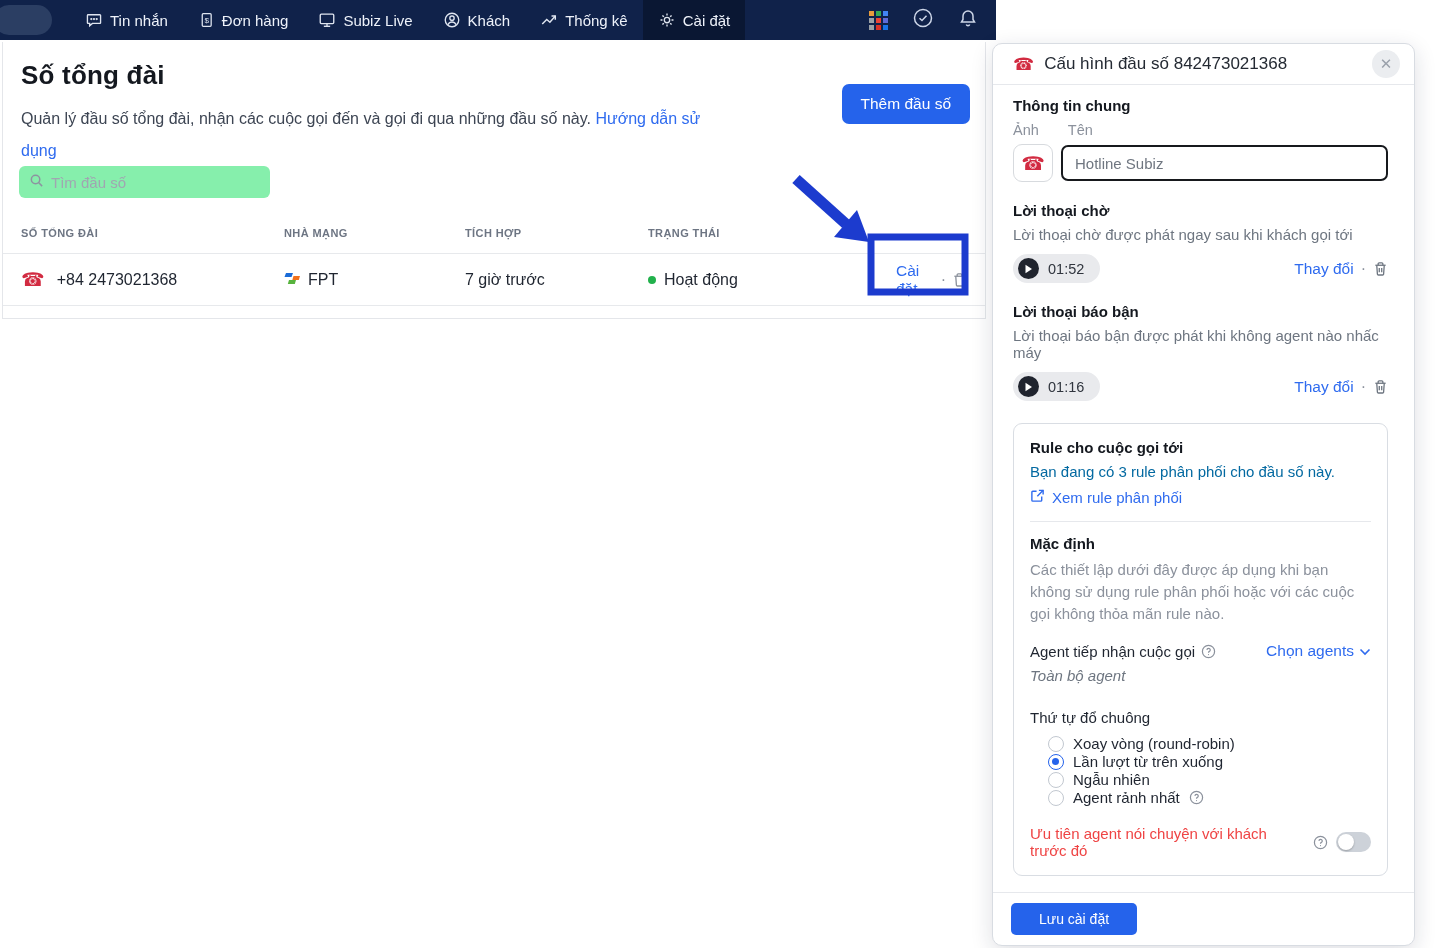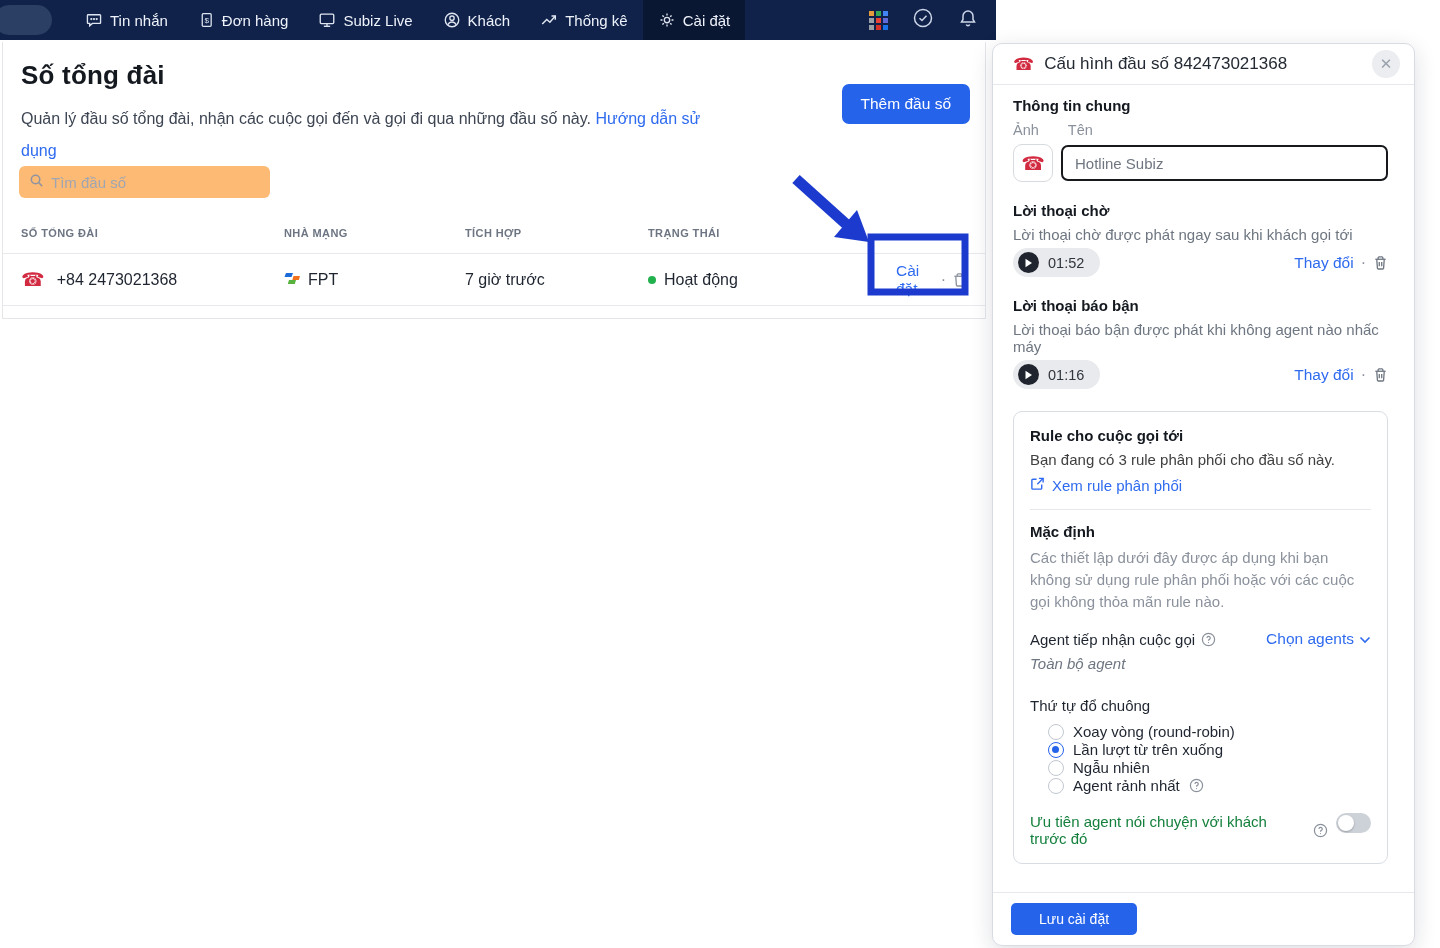--- a/index.html
+++ b/index.html
@@ -17,21 +17,21 @@
   .grid-icon { display:grid; grid-template-columns:repeat(3,5px); grid-template-rows:repeat(3,5px); gap:2px; }
   .grid-icon i { display:block; }
 
   
   .main-card { position:absolute; left:2px; top:42px; width:984px; height:277px; background:#fff; border:1px solid #e4e6ea; border-top:none; }
   .main-head { position:relative; padding:18px 18px 0 18px; }
   .page-title { font-size:26px; font-weight:700; color:#14181f; letter-spacing:.2px; }
   .page-desc { margin-top:12px; max-width:690px; font-size:16px; line-height:32px; color:#3d4553; }
   .page-desc a { color:#2f6bef; text-decoration:none; cursor:pointer; }
   .add-btn { position:absolute; right:15px; top:42px; background:#2563eb; color:#fff; border:none; border-radius:7px; font-size:15.5px; font-weight:500; padding:11px 19px; cursor:pointer; font-family:inherit; }
-  .search-wrap { position:absolute; left:16px; top:124px; width:251px; height:32px; background:#fdba74; border-radius:6px; display:flex; align-items:center; padding:12px 10px; gap:7px; }
+  .search-wrap { position:absolute; left:16px; top:124px; width:251px; height:32px; background:#86efac; border-radius:6px; display:flex; align-items:center; padding:12px 10px; gap:7px; }
   .search-wrap input { border:none; outline:none; background:transparent; font-size:15px; color:#3d4553; width:100%; font-family:inherit; }
   .search-wrap input::placeholder { color:#a0a6b1; }
 
   .table { position:absolute; left:0; top:170px; width:100%; }
   .t-head, .t-row { display:grid; grid-template-columns:263px 181px 183px 248px 1fr; align-items:center; padding:0 18px; }
   .t-head { height:42px; }
   .t-head span { font-size:11px; font-weight:700; color:#6d7583; letter-spacing:.4px; }
   .t-head { border-bottom:1px solid #e7e9ec; }
   .t-row { height:52px; border-bottom:1px solid #e7e9ec; font-size:16px; color:#1f2530; }
   .cell-number { display:flex; align-items:center; gap:12px; font-weight:500; }
@@ -53,44 +53,44 @@
   .close-btn { width:28px; height:28px; border-radius:50%; background:#ebedf0; border:none; color:#9aa1ab; font-size:15px; display:flex; align-items:center; justify-content:center; cursor:pointer; }
   .panel-body { flex:1; padding:12px 26px 0 20px; overflow:hidden; }
   .sec-title { font-size:15px; font-weight:700; color:#14181f; }
   .sub-labels { display:flex; gap:29px; margin-top:8px; font-size:14.5px; color:#8b919c; }
   .general-row { display:flex; gap:8px; margin-top:6px; align-items:center; }
   .avatar-box { width:40px; height:38px; border:1px solid #d7dade; border-radius:9px; display:flex; align-items:center; justify-content:center; flex:0 0 auto; }
   .name-input { flex:1; height:36px; border:2px solid #17191d; border-radius:7px; padding:0 12px; font-size:15px; color:#6f7680; outline:none; font-family:inherit; }
 
   .voice-sec { margin-top:20px; }
   .voice-desc { margin-top:7px; font-size:15px; color:#6e7681; }
-  .voice-row { margin-top:5px; display:flex; align-items:center; }
+  .voice-row { margin-top:11px; display:flex; align-items:center; }
   .audio-pill { display:flex; align-items:center; gap:9px; background:#e9eaed; border-radius:16px; height:29px; padding:0 16px 0 5px; cursor:pointer; }
   .play-circle { width:21px; height:21px; border-radius:50%; background:#20242e; display:flex; align-items:center; justify-content:center; }
   .audio-time { font-size:14.5px; color:#30353e; }
   .voice-actions { margin-left:auto; display:flex; align-items:center; gap:7px; }
   .trash-btn { background:none; border:none; padding:0; cursor:pointer; display:flex; }
 
   .rule-card { margin-top:22px; border:1px solid #d9dde3; border-radius:9px; padding:15px 16px 16px 16px; }
-  .rule-text { margin-top:7px; font-size:15px; color:#404040; }
+  .rule-text { margin-top:7px; font-size:15px; color:#0369a1; }
   .rule-link { margin-top:8px; display:flex; align-items:center; gap:7px; }
   .rule-link a { font-size:15px; }
   .rule-divider { border:none; border-top:1px solid #e6e8ec; margin:14px 0 13px 0; }
   .default-desc { margin-top:7px; font-size:15px; line-height:22px; color:#8b919c; }
   .agent-row { margin-top:17px; display:flex; align-items:center; }
   .agent-label { font-size:15px; color:#1f2530; display:flex; align-items:center; gap:6px; }
   .choose-agents { margin-left:auto; display:flex; align-items:center; gap:5px; cursor:pointer; }
   .all-agents { margin-top:7px; font-size:15px; font-style:italic; color:#6e7681; }
   .ring-title { margin-top:25px; font-size:15px; color:#1f2530; }
   .radio-list { margin-top:9px; display:flex; flex-direction:column; gap:1px; padding-left:18px; }
   .radio-row { display:flex; align-items:center; gap:9px; font-size:15px; color:#1f2530; cursor:pointer; }
   .radio { width:16px; height:16px; border-radius:50%; border:1.5px solid #c2c8d0; background:#fff; flex:0 0 auto; position:relative; }
   .radio.checked { border-color:#2563eb; }
   .radio.checked::after { content:""; position:absolute; left:3px; top:3px; width:7px; height:7px; border-radius:50%; background:#2563eb; }
-  .priority-row { margin-top:19px; display:flex; align-items:flex-start; font-size:15px; color:#15803d;gap:8px; }
+  .priority-row { margin-top:19px; display:flex; align-items:center; font-size:15px; color:#ef4444;gap:8px; }
   .toggle { width:35px; height:20px; border-radius:10px; position:relative; cursor:pointer; flex:0 0 auto; }
   .toggle.off { background:#cdd2d9; }
   .toggle .knob { position:absolute; top:2px; width:16px; height:16px; border-radius:50%; background:#fff; box-shadow:0 1px 2px rgba(0,0,0,.25); }
   .toggle.off .knob { left:2px; }
   .priority-row .toggle { margin-left:auto; }
 
   .panel-footer { flex:0 0 auto; border-top:1px solid #e6e8ec; padding:10px 18px 10px 18px; }
   .save-btn { background:#2563eb; color:#fff; border:none; border-radius:5px; font-size:14px; font-weight:500; padding:8px 28px; cursor:pointer; font-family:inherit; }
 
   .q-icon { display:inline-flex; }

